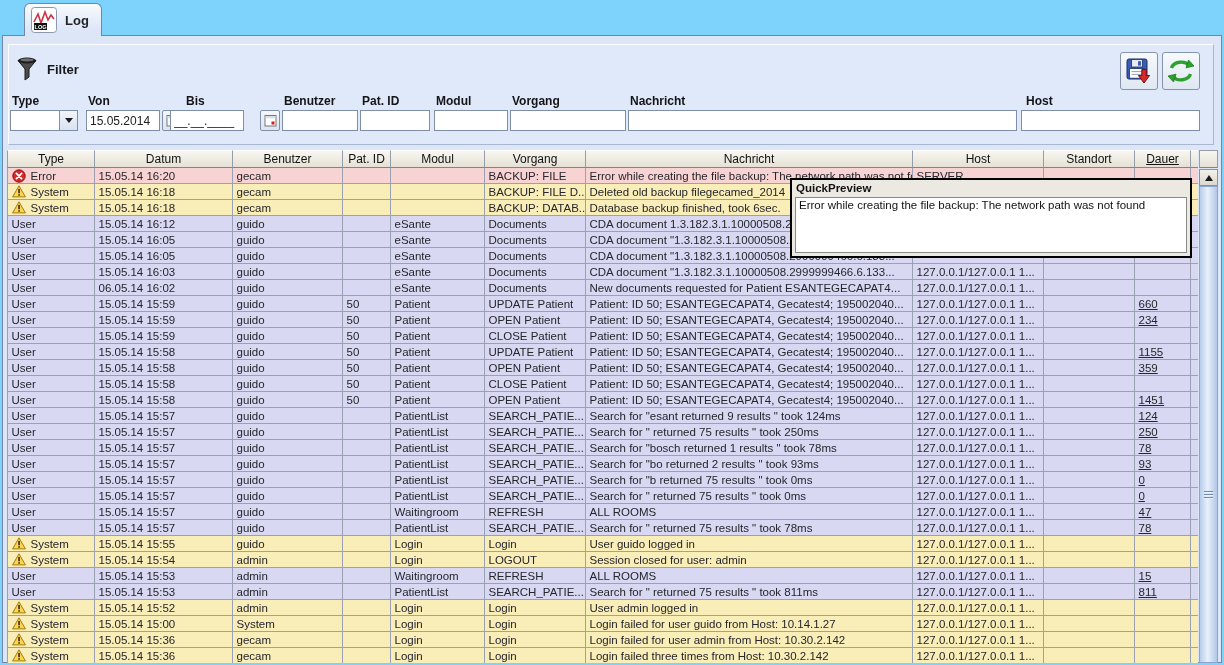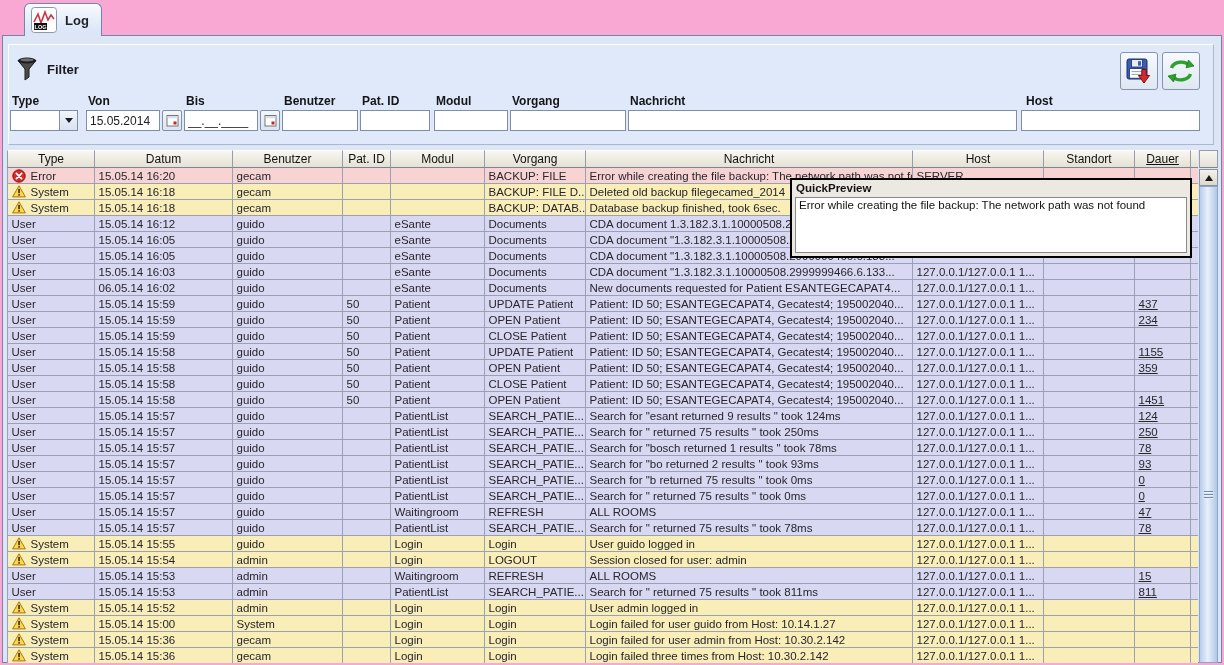--- a/index.html
+++ b/index.html
@@ -1,18 +1,18 @@
 <!DOCTYPE html>
 <html style="--row-error: #f8d3d3; --row-system: #f9edb8; --row-user: #d8d8f3; --panel-bg: #dce6f7; --panel-border: #7087ab; --grid-line: #99a1b3; --error-red: #d22b2b; --warning-yellow: #ffd34d; --refresh-green: #2da12d; --save-blue: #3b5bb5;"><head>
 <meta charset="utf-8">
 <style>
   * { margin:0; padding:0; }
   body { background:#ffffff; font-family:"Liberation Sans", sans-serif; }
   .window {
-    position:relative; width:1224px; height:665px; background:#f9a8d4;
+    position:relative; width:1224px; height:665px; background:#7dd3fc;
     overflow:hidden; font-family:"Liberation Sans", sans-serif;
   }
   .main-panel {
     position:absolute; left:2px; top:35px; width:1220px; height:628px;
     box-sizing:border-box; background:var(--panel-bg,#dce6f7);
     border:1px solid var(--panel-border,#7087ab);
   }
   
   .tab {
     position:absolute; left:24px; top:3px; height:33px; z-index:6;
@@ -199,21 +199,21 @@
   <input class="ffield" style="left: 86px; width: 74px;" value="15.05.2014">
   <button class="cal-btn" style="left:162px;">
     <span style="display:flex;">
       <svg width="13" height="13" viewBox="0 0 13 13">
         <rect x="1" y="1.5" width="11" height="10.5" fill="#ffffff" stroke="#777777"></rect>
         <rect x="1.5" y="2" width="10" height="2.3" fill="#d9dde4"></rect>
         <rect x="7.5" y="7.5" width="3" height="3" fill="#cc2222"></rect>
       </svg>
     </span>
   </button>
-  <input class="ffield" style="left: 184px; width: 74px;" value="__.__.____">
+  <input class="ffield" style="left: 170px; width: 74px;" value="__.__.____">
   <button class="cal-btn" style="left:260px;">
     <span style="display:flex;">
       <svg width="13" height="13" viewBox="0 0 13 13">
         <rect x="1" y="1.5" width="11" height="10.5" fill="#ffffff" stroke="#777777"></rect>
         <rect x="1.5" y="2" width="10" height="2.3" fill="#d9dde4"></rect>
         <rect x="7.5" y="7.5" width="3" height="3" fill="#cc2222"></rect>
       </svg>
     </span>
   </button>
   <input class="ffield" style="left: 282px; width: 76px;" value="">
@@ -383,21 +383,21 @@
             <span>User</span>
           </div>
           <div class="tcell c-datum">15.05.14 15:59</div>
           <div class="tcell c-benutzer">guido</div>
           <div class="tcell c-patid">50</div>
           <div class="tcell c-modul">Patient</div>
           <div class="tcell c-vorgang">UPDATE Patient</div>
           <div class="tcell c-nachricht">Patient: ID 50; ESANTEGECAPAT4, Gecatest4; 195002040...</div>
           <div class="tcell c-host">127.0.0.1/127.0.0.1 1...</div>
           <div class="tcell c-standort"></div>
-          <div class="tcell c-dauer">437</div>
+          <div class="tcell c-dauer">660</div>
           <div class="tcell c-fill"></div>
         </div>
         <div class="trow row-user">
           <div class="tcell c-type">
             <span>User</span>
           </div>
           <div class="tcell c-datum">15.05.14 15:59</div>
           <div class="tcell c-benutzer">guido</div>
           <div class="tcell c-patid">50</div>
           <div class="tcell c-modul">Patient</div>

